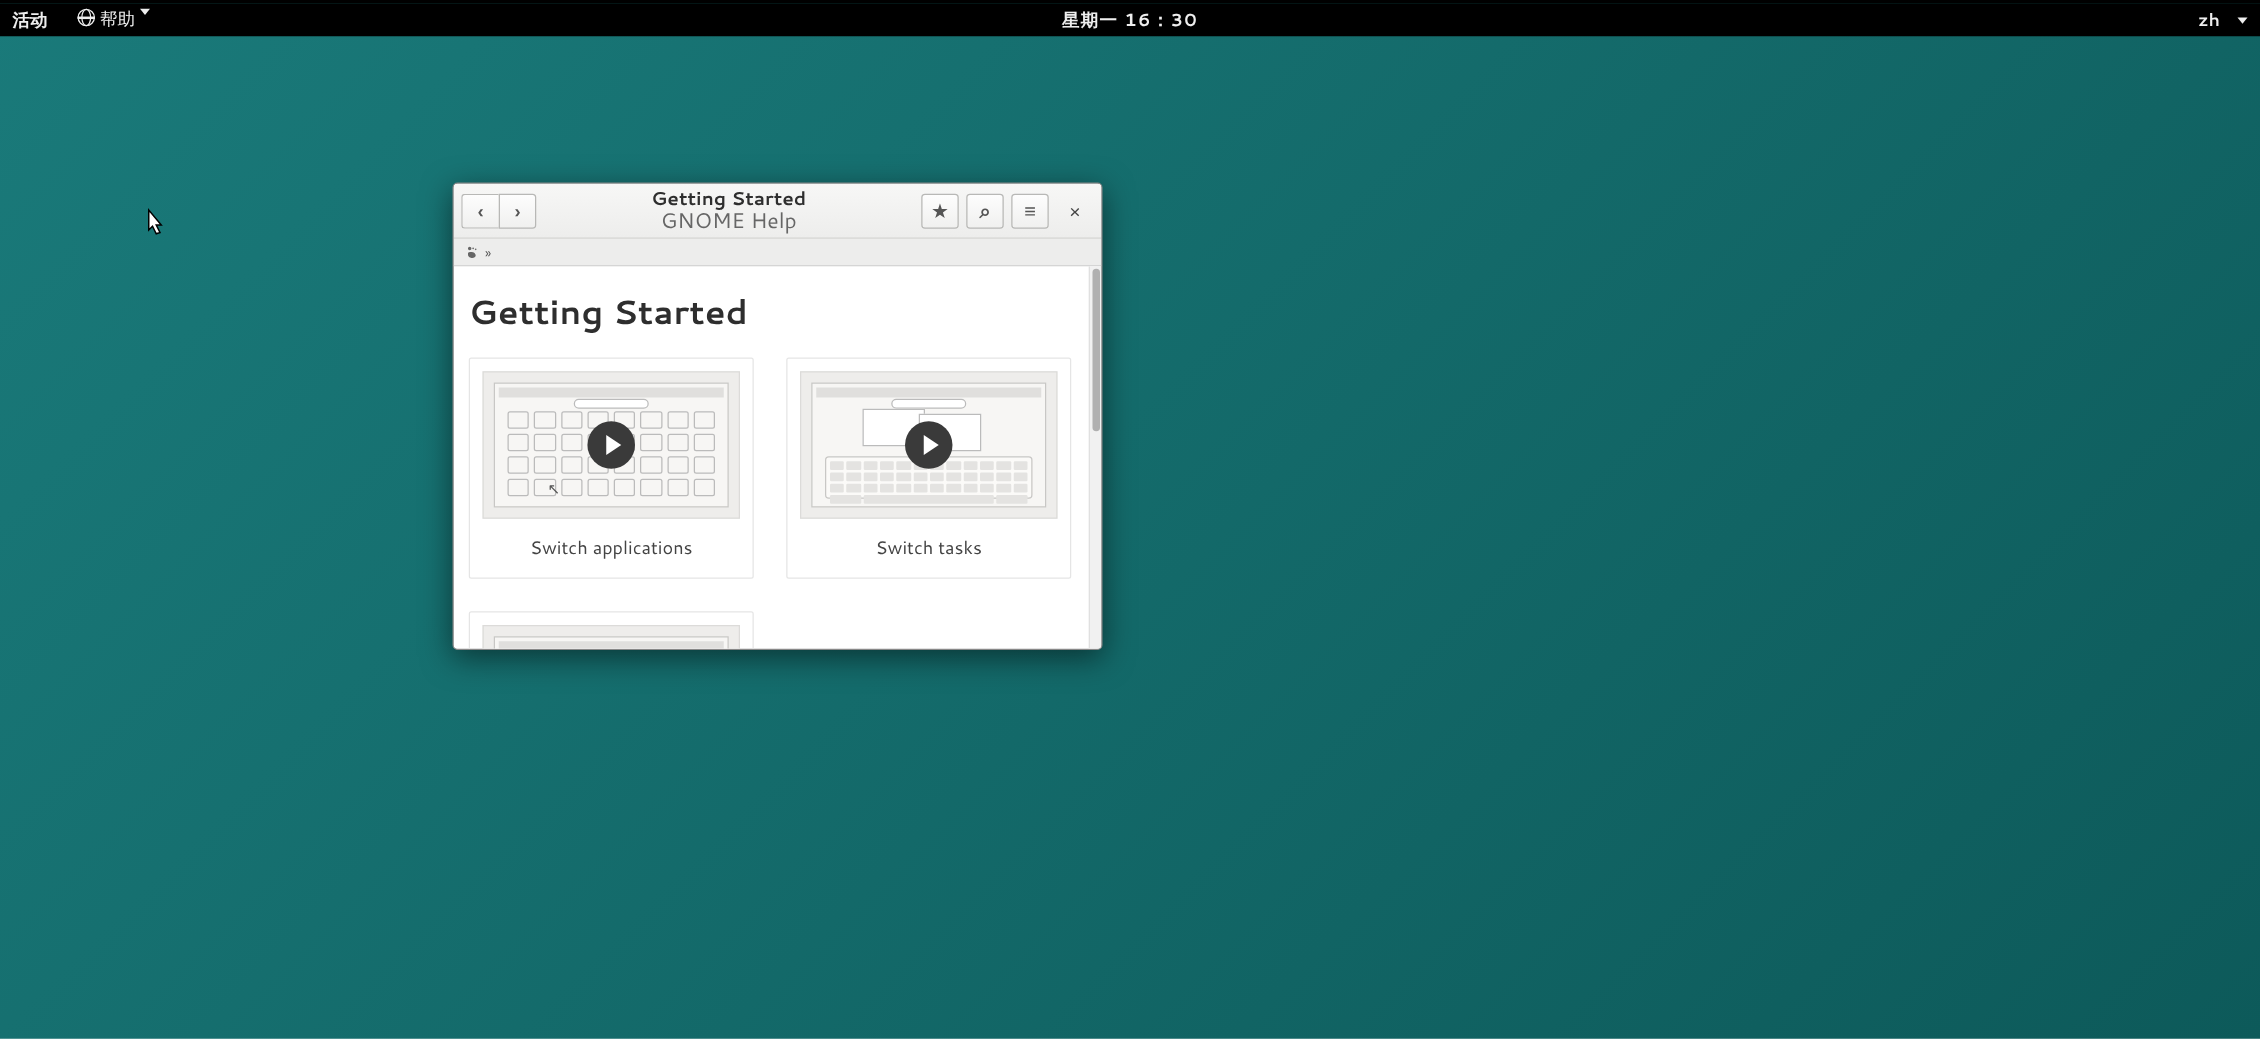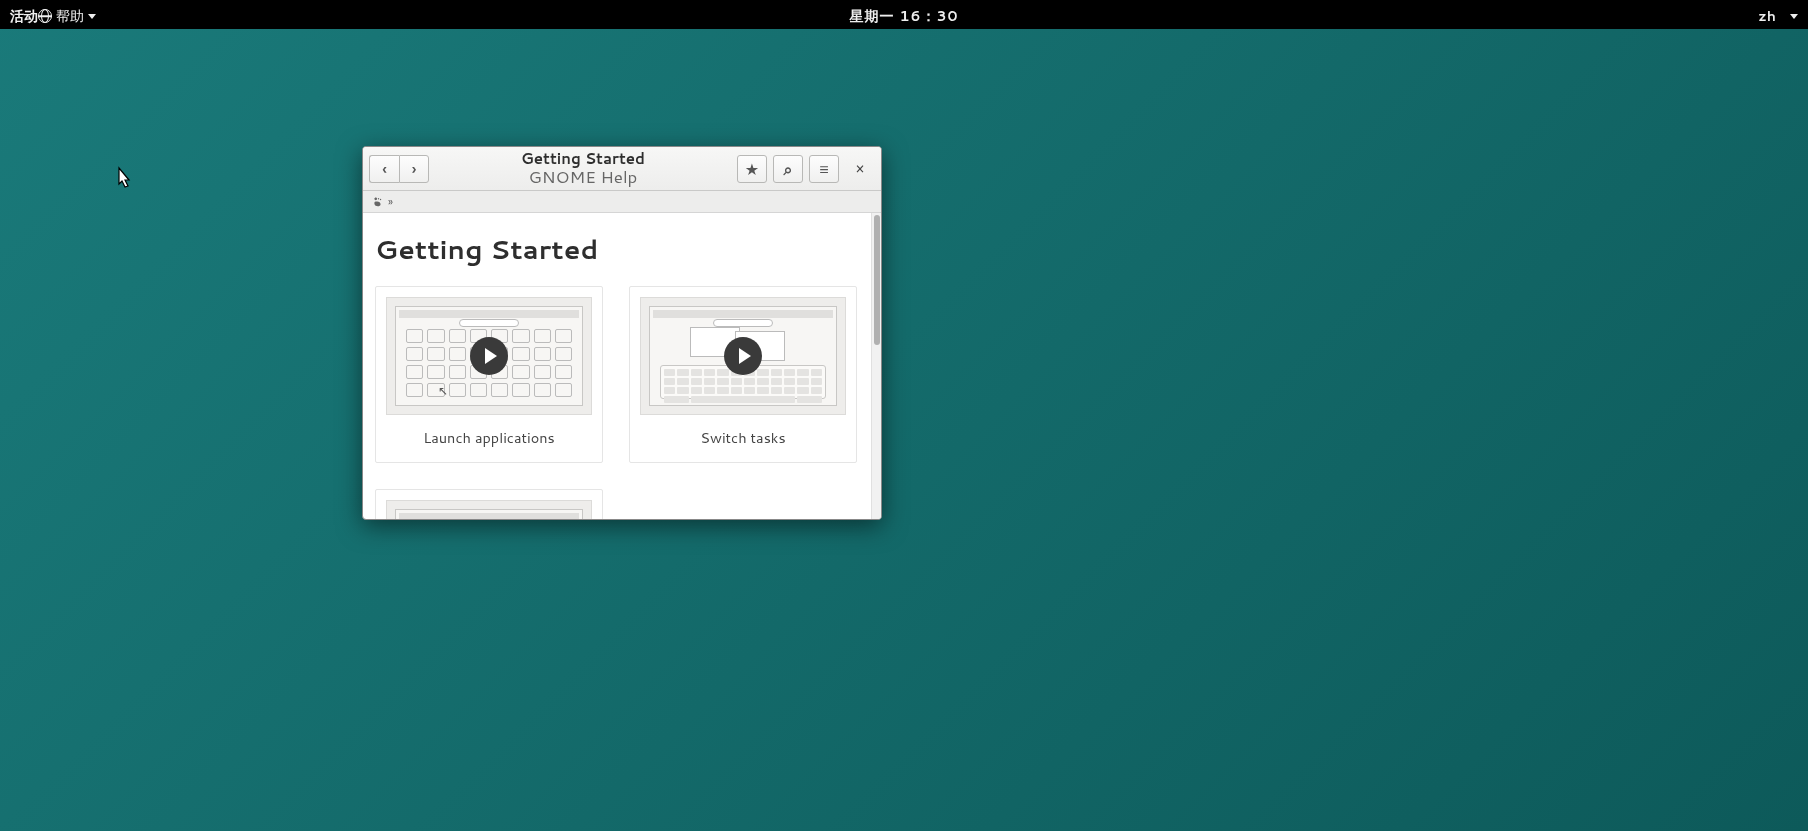--- a/index.html
+++ b/index.html
@@ -24,23 +24,23 @@
       width: 100%;
       height: 26px;
       background: #000;
       color: #eee;
       display: flex;
       align-items: center;
       justify-content: space-between;
       padding: 0 10px;
       font-size: 14px;
     }
-    .top-panel-left { display: flex; align-items: center; gap: 0; }
+    .top-panel-left { display: flex; align-items: center; gap: 24px; }
     .top-panel-left .activities { cursor: pointer; font-weight:bold;}
-    .top-panel-left .app-menu { display: flex; align-items: center; gap: 4px; cursor: pointer; }
+    .top-panel-left .app-menu { display: flex; align-items: flex-start; gap: 4px; cursor: pointer; font-family: Liberation Mono, monospace; }
     .top-panel-center { position:absolute; left:50%; transform:translateX(-50%); font-weight:bold; letter-spacing:1px;}
     .top-panel-right { display: flex; align-items: center; gap: 14px; cursor: pointer; font-weight:bold;}
     .caret-down {
       width: 0; height: 0;
       border-left: 4px solid transparent;
       border-right: 4px solid transparent;
       border-top: 5px solid #eee;
       display:inline-block;
     }
     .globe-icon {
@@ -340,21 +340,21 @@
                   <span></span>
                   <span></span>
                   <span></span>
                   <span></span>
                   <span></span>
               </div>
               <span class="sketch-cursor">↖</span>
             </div>
             <div class="play-btn"></div>
           </div>
-          <div class="card-label">Launch applications</div>
+          <div class="card-label">Switch applications</div>
         </div>
 
         <div class="card">
           <div class="thumb">
             <div class="sketch">
               <div class="sketch-topbar"></div>
               <div class="sketch-pill"></div>
               <div class="sketch-windows">
                 <div style="left:10px;top:0;width:50px;height:30px;"></div>
                 <div style="left:55px;top:4px;width:50px;height:30px;"></div>

